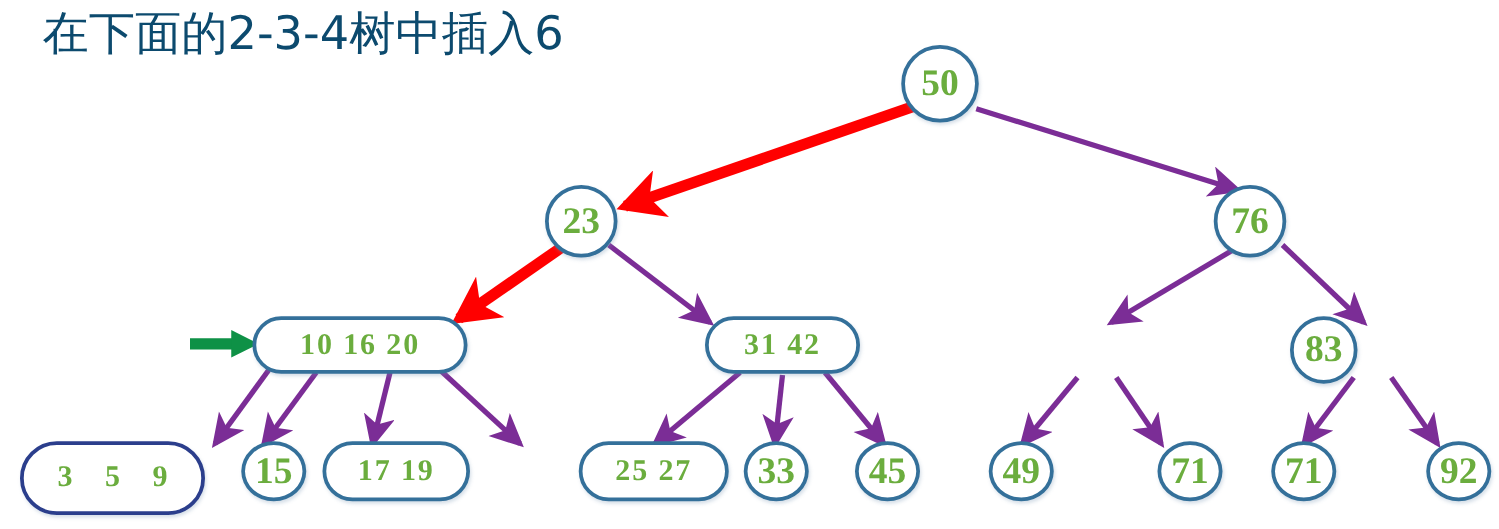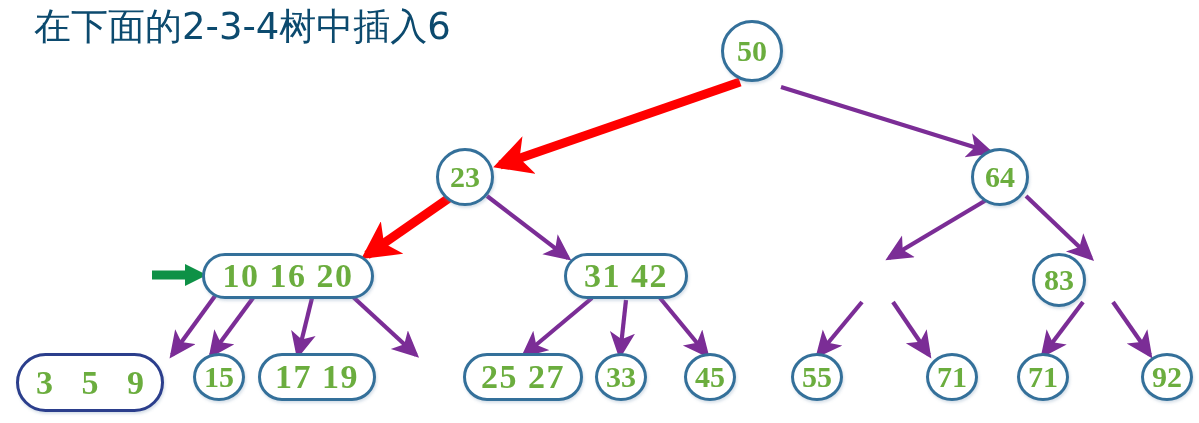--- a/index.html
+++ b/index.html
@@ -62,21 +62,21 @@
     white-space: nowrap;
     box-shadow: 1px 2px 3px rgba(120,150,180,0.30);
     z-index: 4;
   }
   .node.circle {
     border-radius: 50%;
     font-size: 30px;
   }
   .node.pill {
     border-radius: 999px;
-    font-size: 34px;
+    font-size: 24px;
     letter-spacing: 1.5px;
   }
   .node.navy {
     border-color: #2B3E8C;
   }
   .node.wide-space {
     letter-spacing: 10px;
     text-indent: 10px;
   }
 </style>
@@ -156,33 +156,33 @@
 
     <g>
       <line x1="152" y1="275" x2="190" y2="275" stroke="#0E9146" stroke-width="9"></line>
       <path d="M185,264 L207,275 L185,286 Z" fill="#0E9146"></path>
     </g>
   </svg>
 
   <div class="title-text" style="left:34px; top:8px;">在下面的2-3-4树中插入6</div>
 
 
-  <div class="node circle" style="left:721px; top:20px; width:62px; height:62px;">50</div>
+  <div class="node circle" style="left:721px; top:36px; width:62px; height:62px;">50</div>
 
   <div class="node circle" style="left:436px; top:148px; width:58px; height:58px;">23</div>
-  <div class="node circle" style="left:971px; top:148px; width:58px; height:58px;">64</div>
+  <div class="node circle" style="left:971px; top:148px; width:58px; height:58px;">76</div>
 
   <div class="node pill" style="left:202px; top:253px; width:172px; height:46px;">10 16 20</div>
   <div class="node pill" style="left:564px; top:253px; width:124px; height:46px;">31 42</div>
   <div class="node circle" style="left:1032px; top:253px; width:54px; height:54px;text-align:center;">83</div>
 
   <div class="node pill navy wide-space" style="left:16px; top:353px; width:148px; height:59px;">3  5  9</div>
   <div class="node circle" style="left:193px; top:353px; width:52px; height:48px;">15</div>
   <div class="node pill" style="left:258px; top:353px; width:118px; height:48px;">17 19</div>
   <div class="node pill" style="left:463px; top:353px; width:120px; height:48px;">25 27</div>
   <div class="node circle" style="left:595px; top:353px; width:52px; height:48px;">33</div>
   <div class="node circle" style="left:684px; top:353px; width:52px; height:48px;">45</div>
-  <div class="node circle" style="left:791px; top:353px; width:52px; height:48px;">55</div>
+  <div class="node circle" style="left:791px; top:353px; width:52px; height:48px;">49</div>
   <div class="node circle" style="left:926px; top:353px; width:52px; height:48px;">71</div>
   <div class="node circle" style="left:1017px; top:353px; width:52px; height:48px;">71</div>
   <div class="node circle" style="left:1141px; top:353px; width:52px; height:48px;">92</div>
 
 </div>
 
 </body></html>

